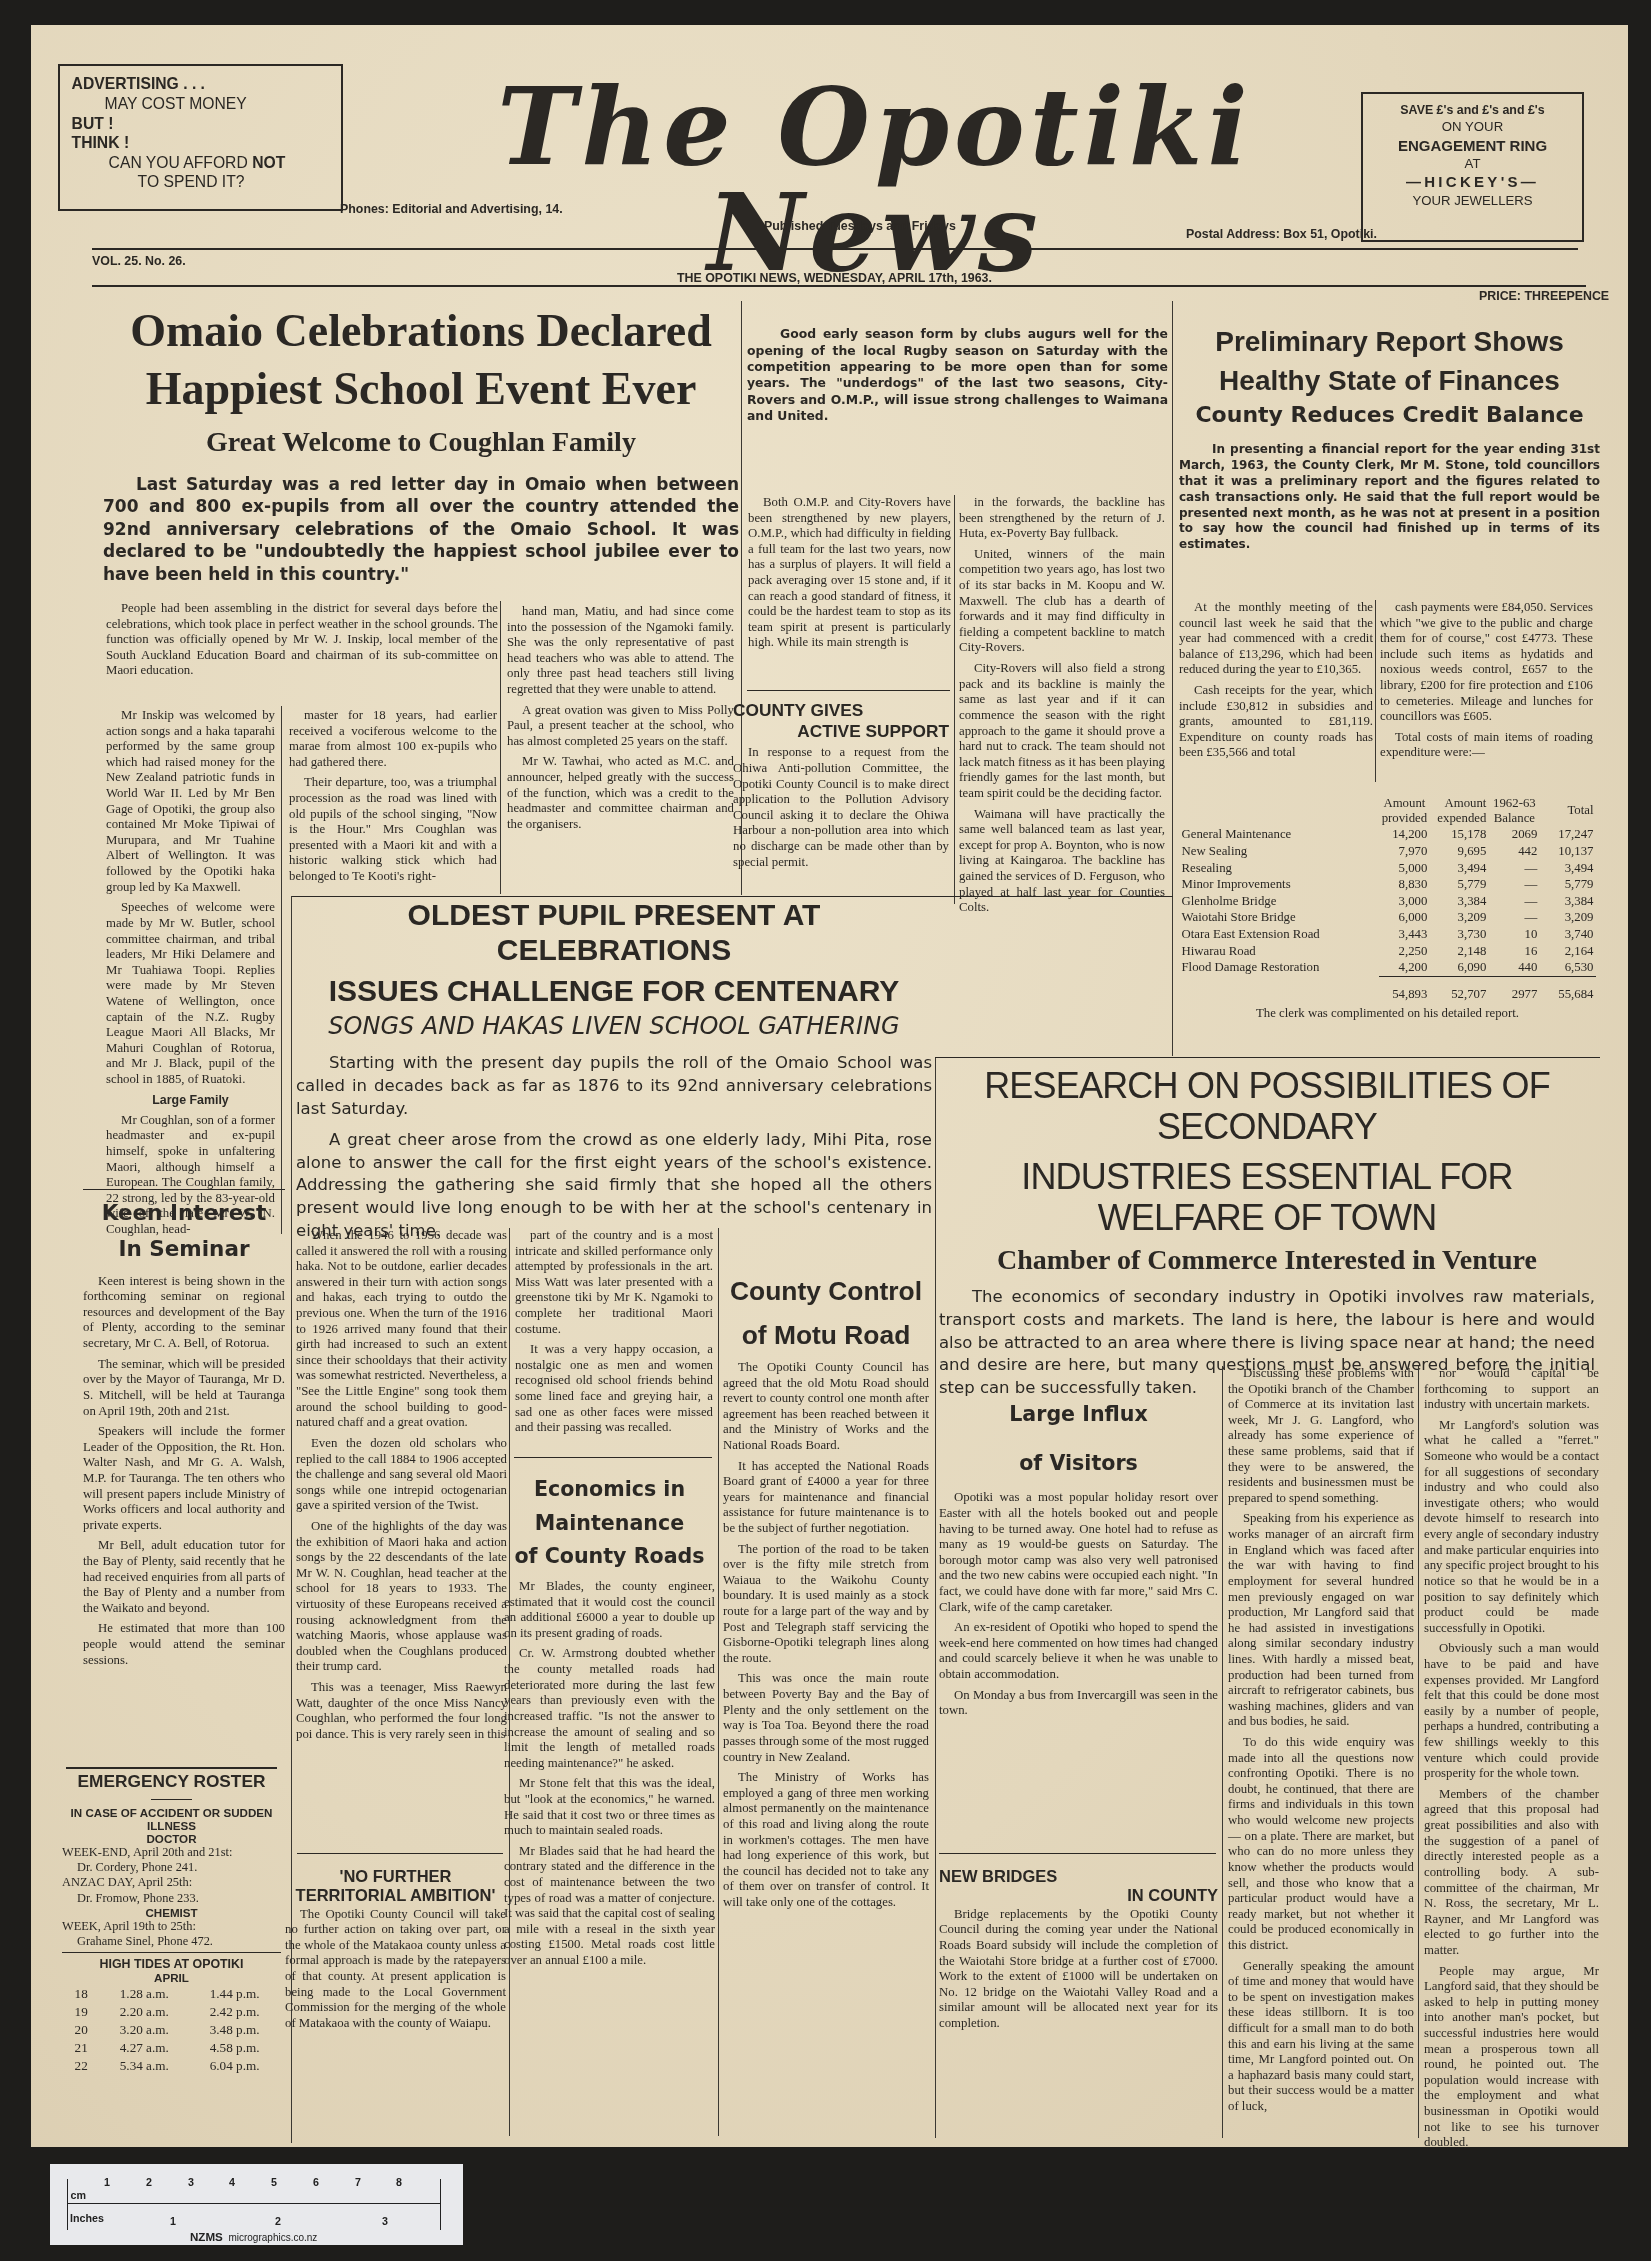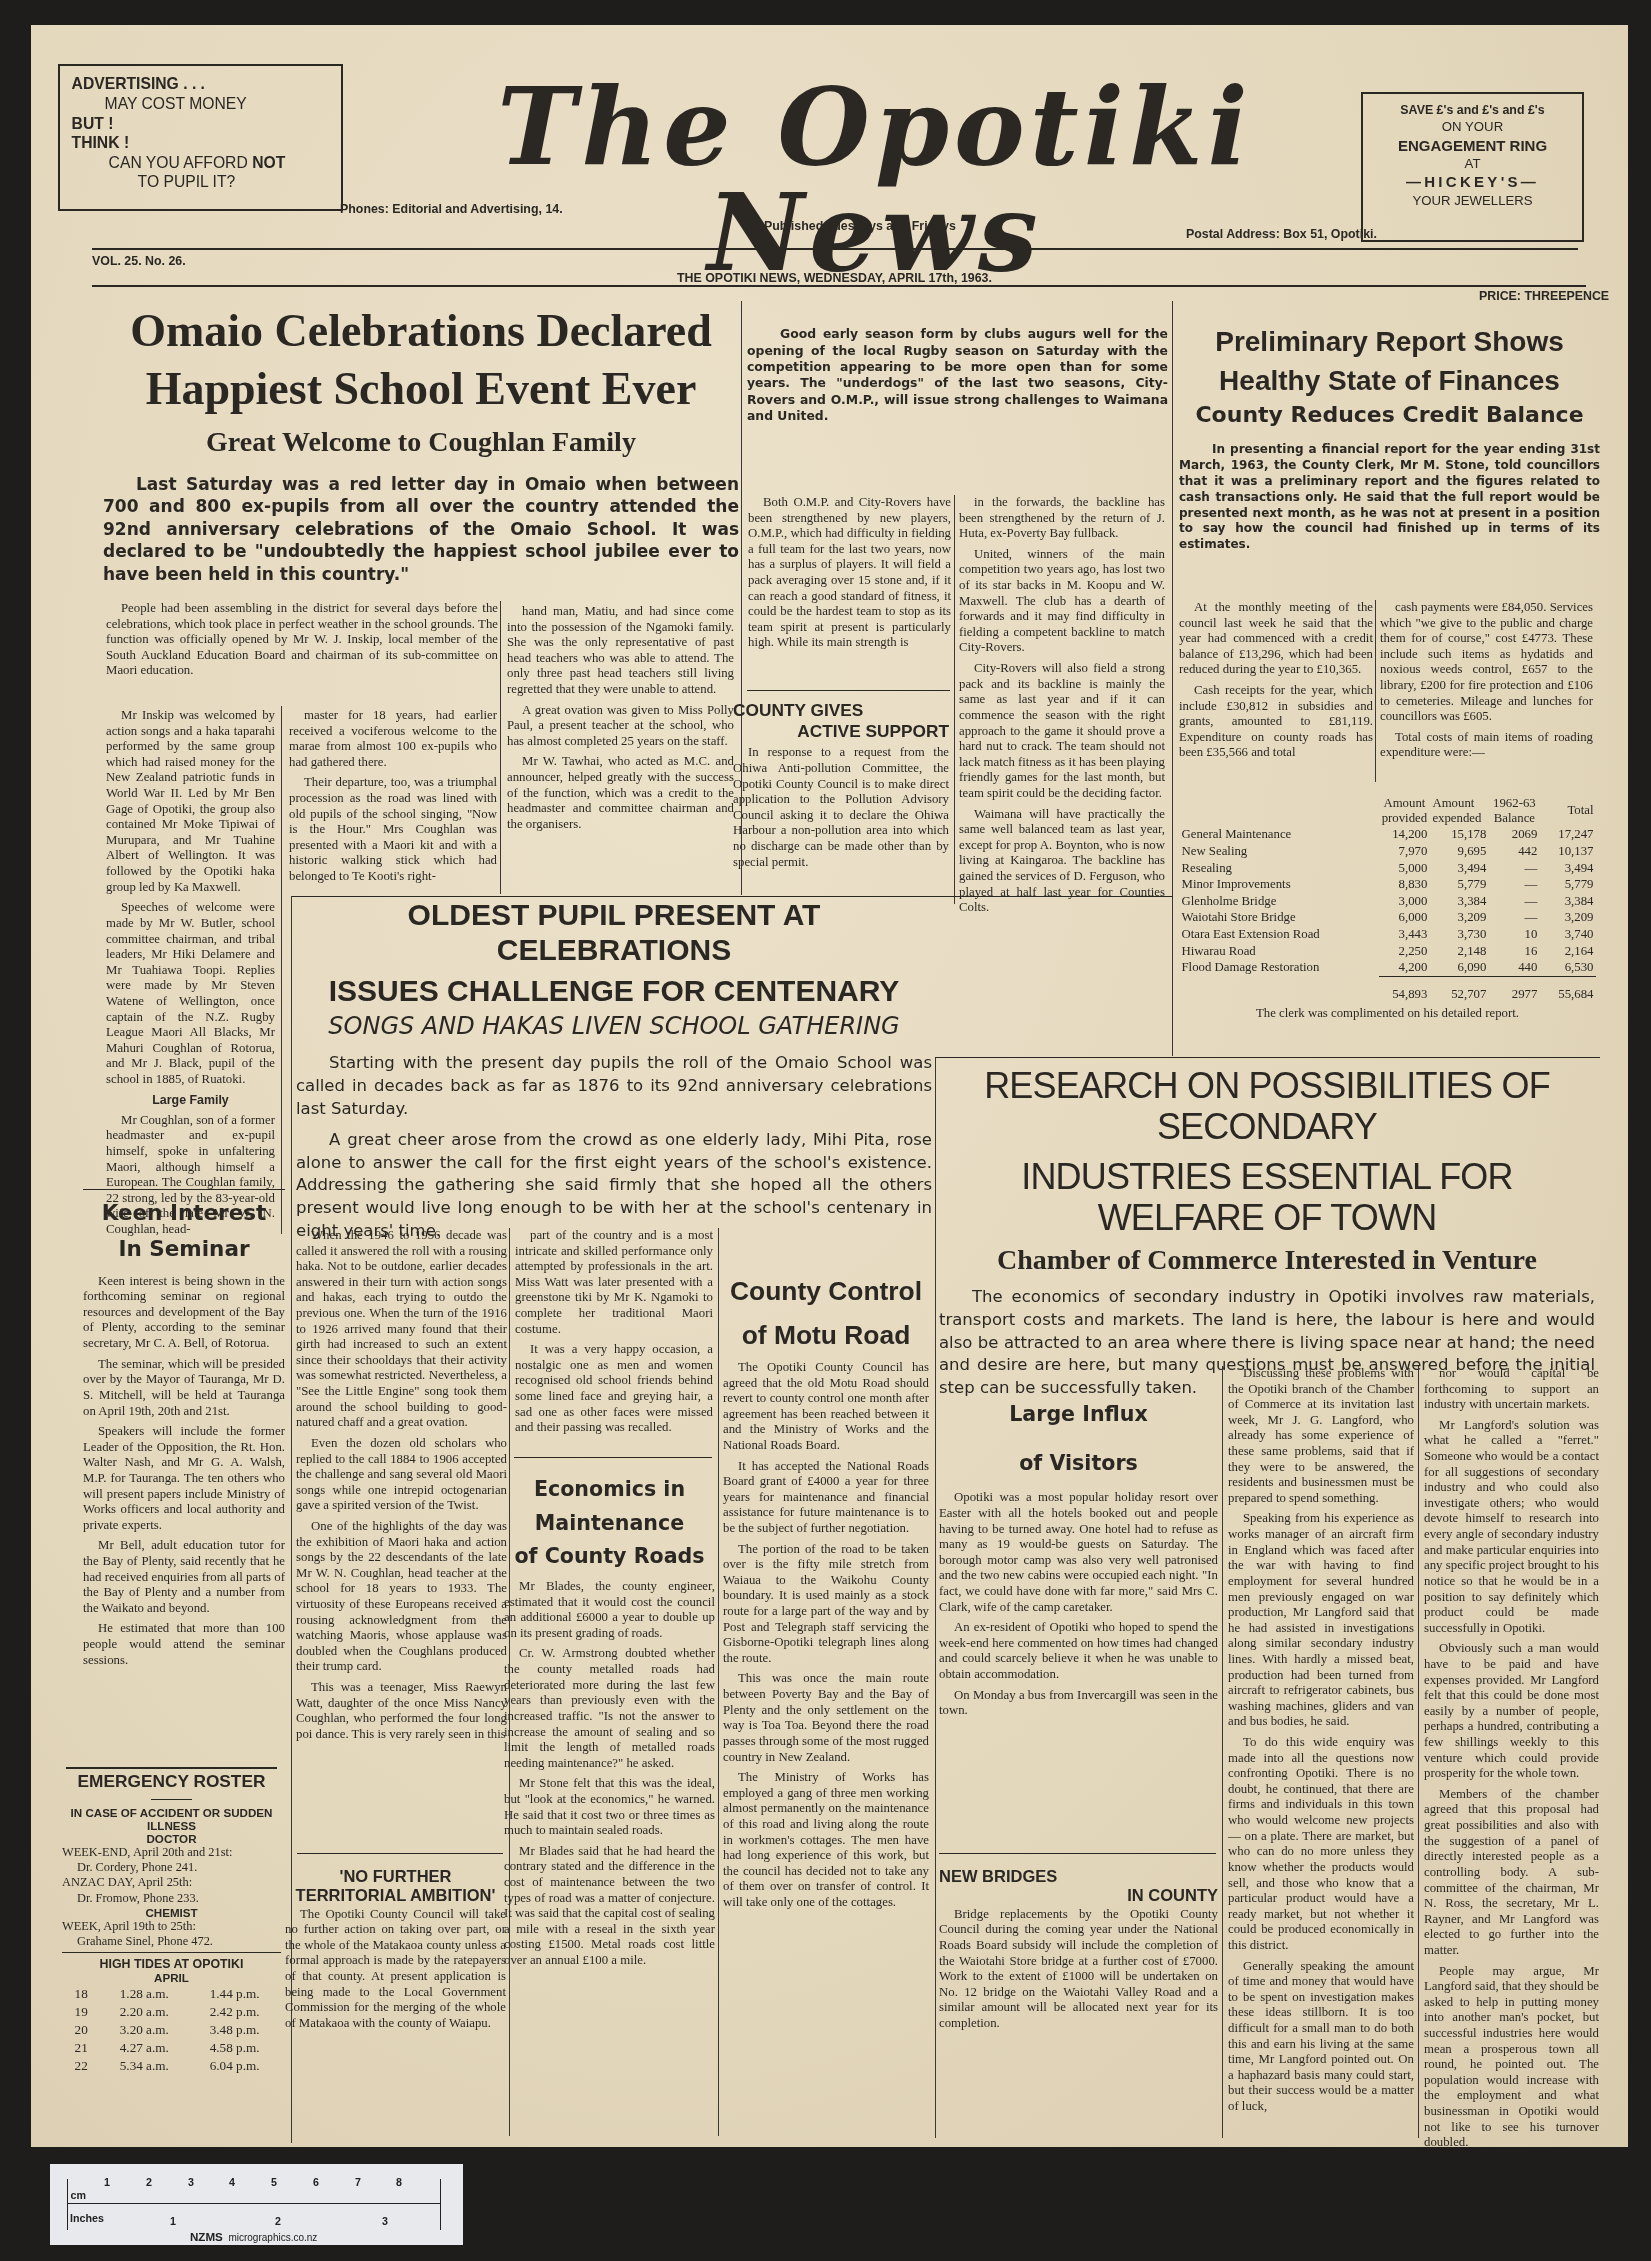--- a/index.html
+++ b/index.html
@@ -48,21 +48,21 @@
 <body>
 
 <div class="paper"></div>
 
 <div class="abs box-ad ad-left">
   <div class="b">ADVERTISING . . .</div>
   <div style="padding-left:33px">MAY COST MONEY</div>
   <div class="b">BUT !</div>
   <div class="b">THINK !</div>
   <div style="padding-left:37px"><span>CAN YOU AFFORD </span><b>NOT</b></div>
-  <div style="padding-left:66px">TO PUPIL IT?</div>
+  <div style="padding-left:66px">TO SPEND IT?</div>
 </div>
 
 <div class="abs masthead">The Opotiki News</div>
 <div class="abs small-cap" style="left:340px;top:202px;">Phones: Editorial and Advertising, 14.</div>
 <div class="abs small-cap" style="left:764px;top:219px;">Published Tuesdays and Fridays</div>
 <div class="abs small-cap" style="left:1186px;top:227px;">Postal Address: Box 51, Opotiki.</div>
 
 <div class="abs box-ad ad-right">
   <div class="b" style="font-size:12.4px">SAVE £'s and £'s and £'s</div>
   <div>ON YOUR</div>
@@ -146,21 +146,21 @@
 <div class="abs body" style="left:1380px;top:600px;width:213px;">
   <p>cash payments were £84,050. Services which "we give to the public and charge them for of course," cost £4773. These include such items as hydatids and noxious weeds control, £657 to the library, £200 for fire protection and £106 to cemeteries. Mileage and lunches for councillors was £605.</p>
   <p>Total costs of main items of roading expenditure were:—</p>
 </div>
 <div class="abs" style="left:1179px;top:795px;width:417px;">
   <table class="fin">
     <thead>
       <tr>
         <th></th>
         <th style="white-space:normal;width:51px;text-align:center">Amount provided</th>
-        <th style="white-space:normal;width:59px;text-align:left">Amount expended</th>
+        <th style="white-space:normal;width:59px;text-align:right">Amount expended</th>
         <th style="white-space:normal;width:51px;text-align:center">1962-63 Balance</th>
         <th style="text-align:right">Total</th>
       </tr>
     </thead>
     <tbody>
       <tr>
           <td>General Maintenance</td>
           <td>14,200</td>
           <td>15,178</td>
           <td>2069</td>

